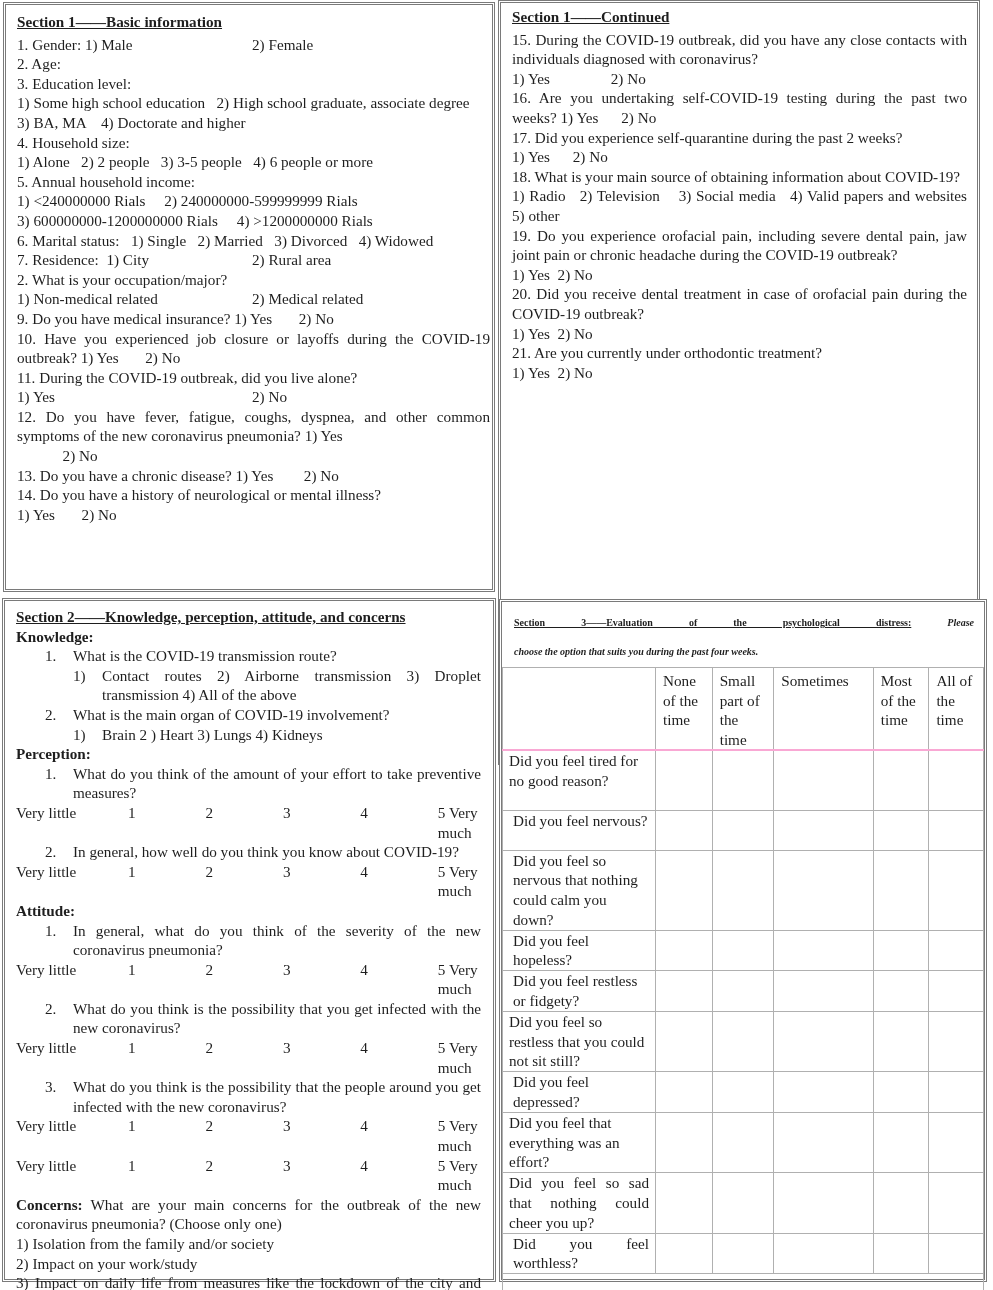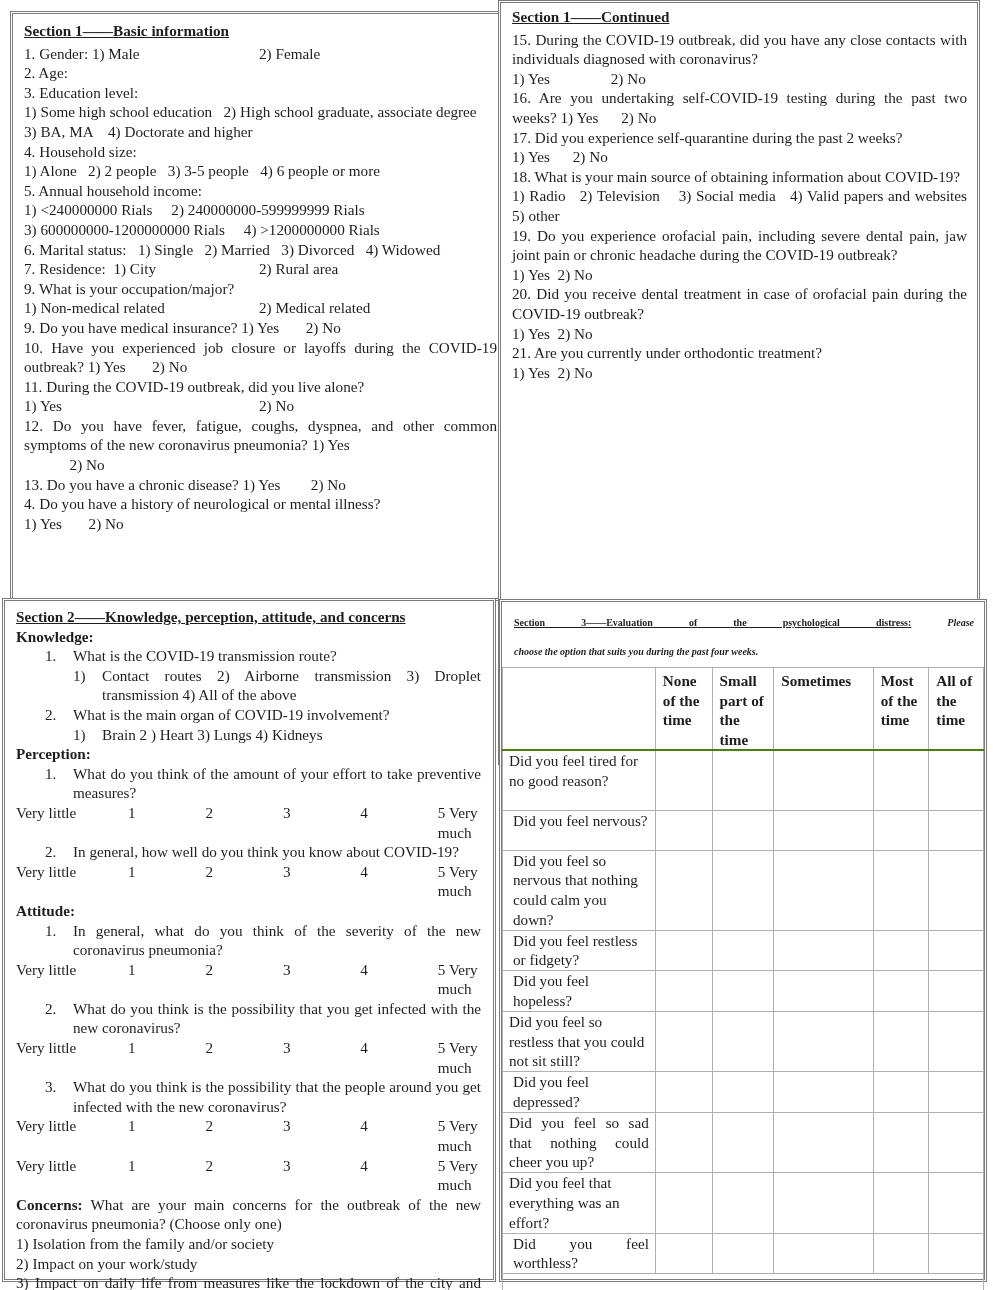--- a/index.html
+++ b/index.html
@@ -1,19 +1,19 @@
 <!DOCTYPE html>
 <html><head>
 <meta charset="utf-8">
 <style>
   * { box-sizing: border-box; margin: 0; padding: 0; }
   html, body { width: 993px; height: 1290px; background: #fff; overflow: hidden; }
   body { font-family: "Liberation Serif", "DejaVu Serif", serif; color: #1e1e1e; font-size: 15.2px; line-height: 19.6px; position: relative; }
   .panel { position: absolute; border: 3px double #7a7a7a; background: #fff; }
-  #p1 { left: 3px; top: 11px; width: 492px; height: 590px; padding: 7px 2px 0 11px; margin-left: 7px; }
+  #p1 { left: 3px; top: 2px; width: 492px; height: 590px; padding: 7px 2px 0 11px; }
   #p2 { left: 498px; top: 0px; width: 482px; height: 765px; padding: 4px 10px 0 11px; }
   #p3 { left: 2px; top: 598px; width: 494px; height: 684px; padding: 6px 12px 0 11px; }
   #p4 { left: 499px; top: 599px; width: 488px; height: 683px; padding: 0; }
   .sec-title { font-weight: bold; text-decoration: underline; margin-bottom: 3px; }
   .line { white-space: pre-wrap; }
   .just { text-align: justify; }
   .tab { display: inline-block; }
   .sub { font-weight: bold; }
   .q { padding-left: 57px; text-indent: -28px; text-align: justify; }
   .q .num { display: inline-block; width: 28px; text-indent: 0; }
@@ -22,21 +22,21 @@
   .scale { display: flex; gap: 45px; }
   .scale span { display: inline-block; }
   .s-lbl { width: 120px; }
   .s-n { width: 58px; }
   
   .s3-head { padding: 6px 10px 0 12px; font-weight: bold; line-height: 29px; font-size: 10px; }
   .s3-head .u { text-decoration: underline; }
   .s3-head i { font-weight: bold; }
   table { border-collapse: collapse; width: 100%; position: absolute; top: 65px; left: 0; }
   td, th { border: 1px solid #b0b0b0; vertical-align: top; text-align: left; }
-  th { font-weight: bold; padding: 3px 5px 0 7px; height: 78px; line-height: 19.5px; border-bottom: 2px solid #4d7c0f; }
+  th { font-weight: normal; padding: 3px 5px 0 7px; height: 78px; line-height: 19.5px; border-bottom: 2px solid #f9a8d4; }
   td { padding: 0 6px 0 10px; line-height: 19.8px; }
   td.q3 { width: 155px; }
   .c1 { width: 57px; } .c2 { width: 62px; } .c3 { width: 100px; } .c4 { width: 56px; } .c5 { width: 55px; }
   tr.r2 td { height: 40px; } tr.r3 td { height: 60px; padding-left: 6px; } tr.r4 td { height: 80px; }
   tr.tail td { height: 18px; }
 </style>
 </head>
 <body>
 
 <div class="panel" id="p1">
@@ -47,30 +47,30 @@
       <div class="line" style="text-align: justify;"><span class="tab">3. Education level:</span></div>
       <div class="line" style="text-align: justify;"><span class="tab">1) Some high school education   2) High school graduate, associate degree</span></div>
       <div class="line" style="text-align: justify;"><span class="tab">3) BA, MA    4) Doctorate and higher</span></div>
       <div class="line" style="text-align: justify;"><span class="tab">4. Household size:</span></div>
       <div class="line" style="text-align: justify;"><span class="tab">1) Alone   2) 2 people   3) 3-5 people   4) 6 people or more</span></div>
       <div class="line" style="text-align: justify;"><span class="tab">5. Annual household income:</span></div>
       <div class="line" style="text-align: justify;"><span class="tab">1) &lt;240000000 Rials     2) 240000000-599999999 Rials</span></div>
       <div class="line" style="text-align: justify;"><span class="tab">3) 600000000-1200000000 Rials     4) &gt;1200000000 Rials</span></div>
       <div class="line" style="text-align: justify;"><span class="tab">6. Marital status:   1) Single   2) Married   3) Divorced   4) Widowed</span></div>
       <div class="line" style="text-align: justify;"><span class="tab" style="width: 235px;">7. Residence:  1) City</span><span>2) Rural area</span></div>
-      <div class="line" style="text-align: justify;"><span class="tab">9. What is your occupation/major?</span></div>
+      <div class="line" style="text-align: justify;"><span class="tab">2. What is your occupation/major?</span></div>
       <div class="line" style="text-align: justify;"><span class="tab" style="width: 235px;">1) Non-medical related</span><span>2) Medical related</span></div>
       <div class="line" style="text-align: justify;"><span class="tab">9. Do you have medical insurance? 1) Yes       2) No</span></div>
       <div class="line" style="text-align: justify;"><span class="tab">10. Have you experienced job closure or layoffs during the COVID-19 outbreak? 1) Yes       2) No</span></div>
       <div class="line" style="text-align: justify;"><span class="tab">11. During the COVID-19 outbreak, did you live alone?</span></div>
       <div class="line" style="text-align: justify;"><span class="tab" style="width: 235px;">1) Yes</span><span>2) No</span></div>
       <div class="line" style="text-align: justify;"><span class="tab">12. Do you have fever, fatigue, coughs, dyspnea, and other common symptoms of the new coronavirus pneumonia? 1) Yes</span></div>
       <div class="line" style="text-align: justify;"><span class="tab">            2) No</span></div>
       <div class="line" style="text-align: justify;"><span class="tab">13. Do you have a chronic disease? 1) Yes        2) No</span></div>
-      <div class="line" style="text-align: justify;"><span class="tab">4. Do you have a history of neurological or mental illness?</span></div>
+      <div class="line" style="text-align: justify;"><span class="tab">14. Do you have a history of neurological or mental illness?</span></div>
       <div class="line" style="text-align: justify;"><span class="tab">1) Yes       2) No</span></div>
     </div>
 </div>
 
 <div class="panel" id="p2">
   <div class="sec-title">Section 1——Continued</div>
   <div id="s1c-lines" class="just">
       <div class="line">15. During the COVID-19 outbreak, did you have any close contacts with individuals diagnosed with coronavirus?</div>
       <div class="line">1) Yes                2) No</div>
       <div class="line">16. Are you undertaking self-COVID-19 testing during the past two weeks? 1) Yes      2) No</div>
@@ -202,61 +202,61 @@
         </tr>
         <tr class="r4">
           <td class="q3">Did you feel so nervous that nothing could calm you down?</td>
           <td class="c1"></td>
           <td class="c2"></td>
           <td class="c3"></td>
           <td class="c4"></td>
           <td class="c5"></td>
         </tr>
         <tr class="r2">
+          <td class="q3">Did you feel hopeless?</td>
+          <td class="c1"></td>
+          <td class="c2"></td>
+          <td class="c3"></td>
+          <td class="c4"></td>
+          <td class="c5"></td>
+        </tr>
+        <tr class="r2">
           <td class="q3">Did you feel restless or fidgety?</td>
           <td class="c1"></td>
           <td class="c2"></td>
           <td class="c3"></td>
           <td class="c4"></td>
           <td class="c5"></td>
         </tr>
-        <tr class="r2">
-          <td class="q3">Did you feel hopeless?</td>
-          <td class="c1"></td>
-          <td class="c2"></td>
-          <td class="c3"></td>
-          <td class="c4"></td>
-          <td class="c5"></td>
-        </tr>
         <tr class="r3">
           <td class="q3">Did you feel so restless that you could not sit still?</td>
           <td class="c1"></td>
           <td class="c2"></td>
           <td class="c3"></td>
           <td class="c4"></td>
           <td class="c5"></td>
         </tr>
         <tr class="r2">
           <td class="q3">Did you feel depressed?</td>
           <td class="c1"></td>
           <td class="c2"></td>
           <td class="c3"></td>
           <td class="c4"></td>
           <td class="c5"></td>
         </tr>
         <tr class="r3">
+          <td class="q3">Did you feel that everything was an effort?</td>
+          <td class="c1"></td>
+          <td class="c2"></td>
+          <td class="c3"></td>
+          <td class="c4"></td>
+          <td class="c5"></td>
+        </tr>
+        <tr class="r3">
           <td class="q3" style="text-align: justify;">Did you feel so sad that nothing could cheer you up?</td>
-          <td class="c1"></td>
-          <td class="c2"></td>
-          <td class="c3"></td>
-          <td class="c4"></td>
-          <td class="c5"></td>
-        </tr>
-        <tr class="r3">
-          <td class="q3">Did you feel that everything was an effort?</td>
           <td class="c1"></td>
           <td class="c2"></td>
           <td class="c3"></td>
           <td class="c4"></td>
           <td class="c5"></td>
         </tr>
         <tr class="r2">
           <td class="q3" style="text-align: justify; margin-top: 36px;">Did you feel worthless?</td>
           <td class="c1"></td>
           <td class="c2"></td>

